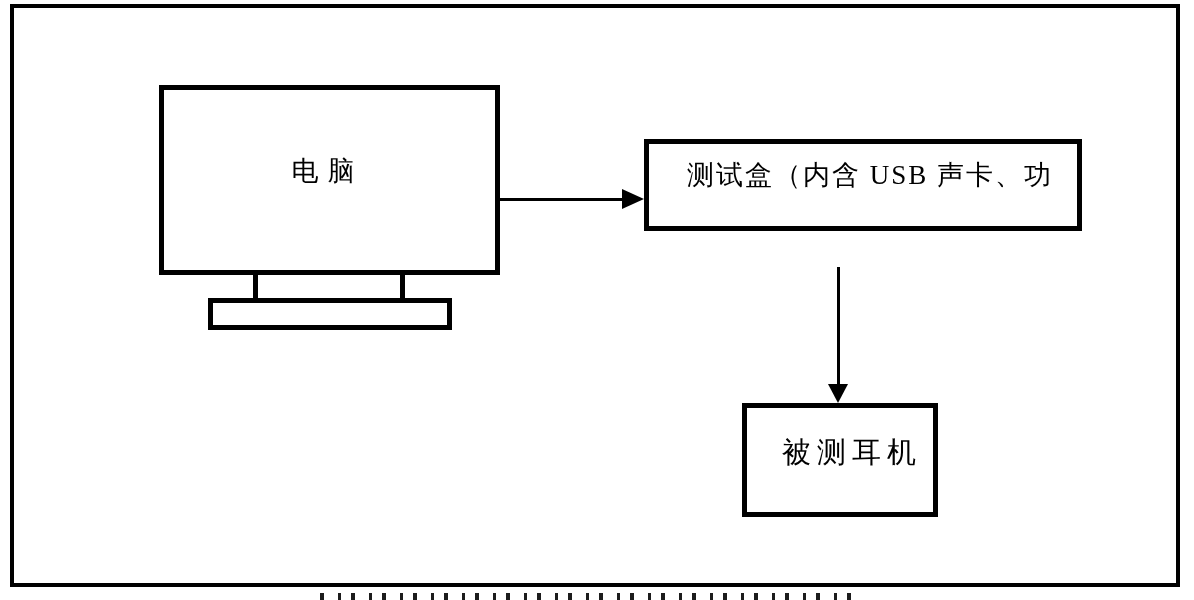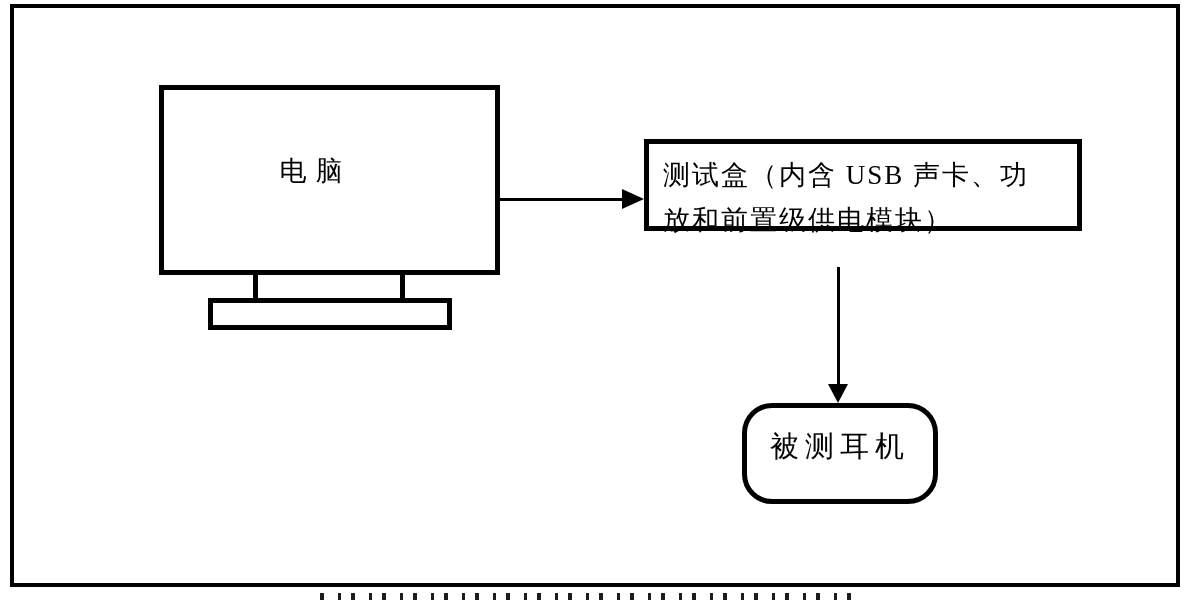--- a/index.html
+++ b/index.html
@@ -27,20 +27,21 @@
     background: #ffffff;
   }
   .node {
     position: absolute;
     border: 5px solid #000000;
     box-sizing: border-box;
     background: #ffffff;
     display: flex;
     align-items: center;
     justify-content: center;
+    padding-left: 24px;
   }
   .monitor-box {
     left: 159px;
     top: 85px;
     width: 341px;
     height: 190px;
   }
   .monitor-box .label {
     font-size: 27px;
     letter-spacing: 9px;
@@ -79,22 +80,21 @@
   .test-box .label {
     font-size: 27px;
     line-height: 45px;
     padding: 9px 10px 0 14px;
     letter-spacing: 2px;
   }
   .headphone-box {
     left: 742px;
     top: 403px;
     width: 196px;
-    height: 101px;
-    border-radius: 30px;
+    height: 114px;
   }
   .headphone-box .label {
     font-size: 29px;
     letter-spacing: 6px;
     position: relative;
     top: -7px;
     white-space: nowrap;
   }
   .h-arrow-line {
     position: absolute;
@@ -161,21 +161,20 @@
   <div class="stand-neck neck-left"></div>
   <div class="stand-neck neck-right"></div>
   <div class="stand-base"></div>
 
   <div class="h-arrow-line"></div>
   <div class="h-arrow-head"></div>
 
   <div class="node test-box">
     <div class="label">
       <div>测试盒（内含 USB 声卡、功</div>
-      <div>放和前置级供电模块）</div>
     </div>
   </div>
 
   <div class="v-arrow-line"></div>
   <div class="v-arrow-head"></div>
 
   <div class="node headphone-box">
     <span class="label">被测耳机</span>
   </div>
 

